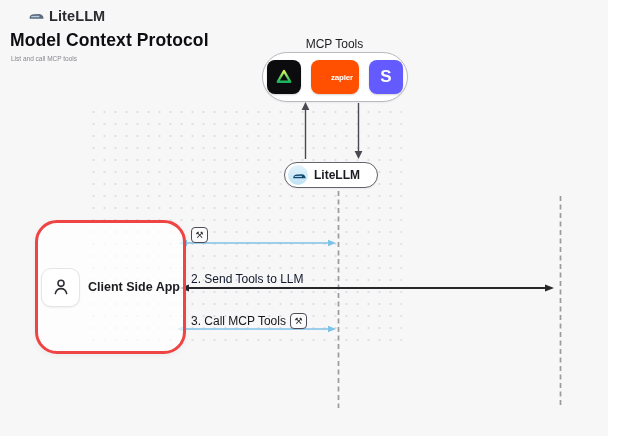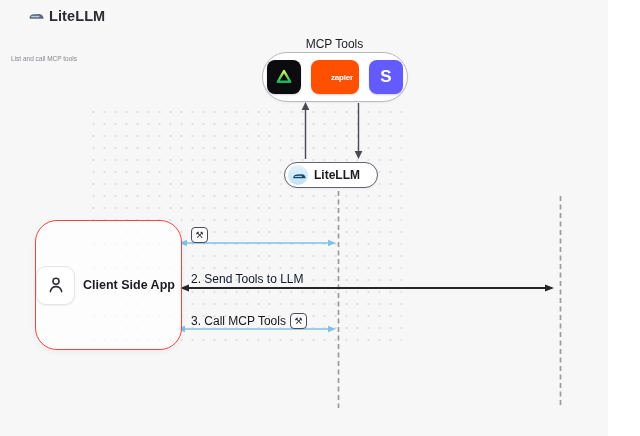--- a/index.html
+++ b/index.html
@@ -28,22 +28,22 @@
   .litellm-pill{left:284px;top:162px;width:94px;height:26px;border-radius:14px;gap:6px;padding-left:3px;box-sizing:border-box;}
   .litellm-pill .ic{width:20px;height:20px;border-radius:10px;background:linear-gradient(#e3f3fc,#bfe2f5);
     display:flex;align-items:center;justify-content:center;}
   .node-label{font-size:12px;font-weight:700;color:#1b1b20;}
   .llm-pill{left:496px;top:160px;width:142px;height:33px;border-radius:17px;gap:6px;padding-left:5px;box-sizing:border-box;}
   .sq-ic{width:25px;height:25px;border-radius:7px;display:flex;align-items:center;justify-content:center;}
   .sq-ic.openai{background:#fff;border:1px solid #e9e9ec;}
   .sq-ic.provider{background:#e7f0fb;}
   
   .client-card{position:absolute;left:35px;top:220px;width:145px;height:128px;border-radius:22px;
-    background:rgba(255,255,255,.72);border:1px solid #ef4444;box-shadow:0 2px 6px rgba(0,0,0,.05);
-    display:flex;align-items:center;gap:8px;}
+    background:rgba(255,255,255,.72);border:3px solid #ef4444;box-shadow:0 2px 6px rgba(0,0,0,.05);
+    display:flex;align-items:center;justify-content:center;gap:8px;}
   .client-card .person{width:37px;height:37px;border-radius:10px;background:#fff;border:1px solid #e5e5e9;
     box-shadow:0 1px 2px rgba(0,0,0,.06);display:flex;align-items:center;justify-content:center;}
   .client-card .node-label{font-size:12.5px;}
   
   .msg{position:absolute;font-size:12px;font-weight:500;color:#17171c;display:flex;align-items:center;gap:4px;white-space:nowrap;}
   .msg.gray{color:#0f172a;font-weight:400;}
   .badge{display:inline-flex;align-items:center;justify-content:center;min-width:15px;height:14px;
     border:1.2px solid #4d4d55;border-radius:4px;font-size:9px;color:#2c2c32;background:rgba(255,255,255,.6);}
   svg.connectors{position:absolute;left:0;top:0;pointer-events:none;}
 </style>
@@ -79,20 +79,21 @@
 
   <div class="brand">
     <span class="logo">
       <svg width="17" height="17" viewBox="0 0 24 24">
         <path d="M3.5 15.5 q.2-5 6.5-5.2 l7.5-.3 q3.8.2 5 3.2 l.9 2.3 q.2 1-.9 1 H4.6 q-1.2 0-1.1-1z" fill="#5a6b7d"></path>
         <path d="M6 12.6 l11.5-.4 v2.2 H6z" fill="#b9cddd"></path>
       </svg>
     </span>
     <span class="name">LiteLLM</span>
   </div>
+  <div class="title">Model Context Protocol</div>
   <div class="subtitle">List and call MCP tools</div>
 
   <div class="mcp-label">MCP Tools</div>
   <div class="mcp-pill">
     <span class="tool-ic" style="background:#0c0c0e;">
       <svg width="22" height="22" viewBox="0 0 24 24">
         <defs>
             <linearGradient id="tg" x1="0" y1="0" x2="0" y2="1">
           <stop offset="0" stop-color="#d6f95c"></stop>
               <stop offset="1" stop-color="#19b35f"></stop>

